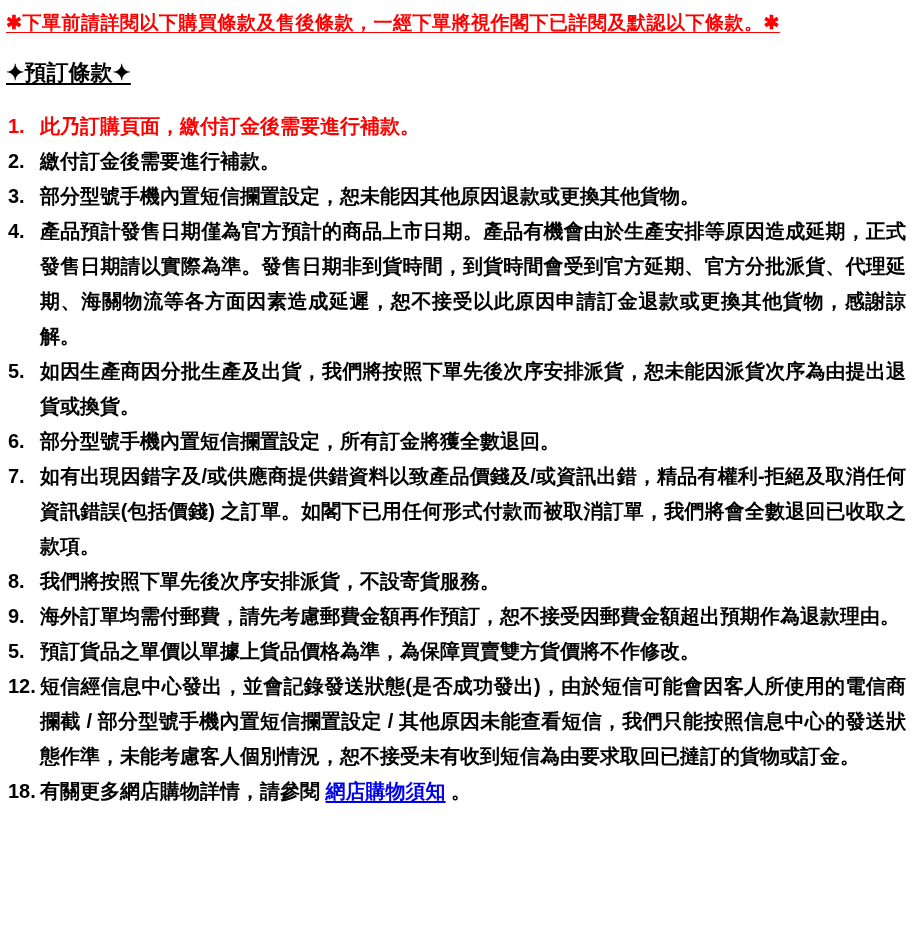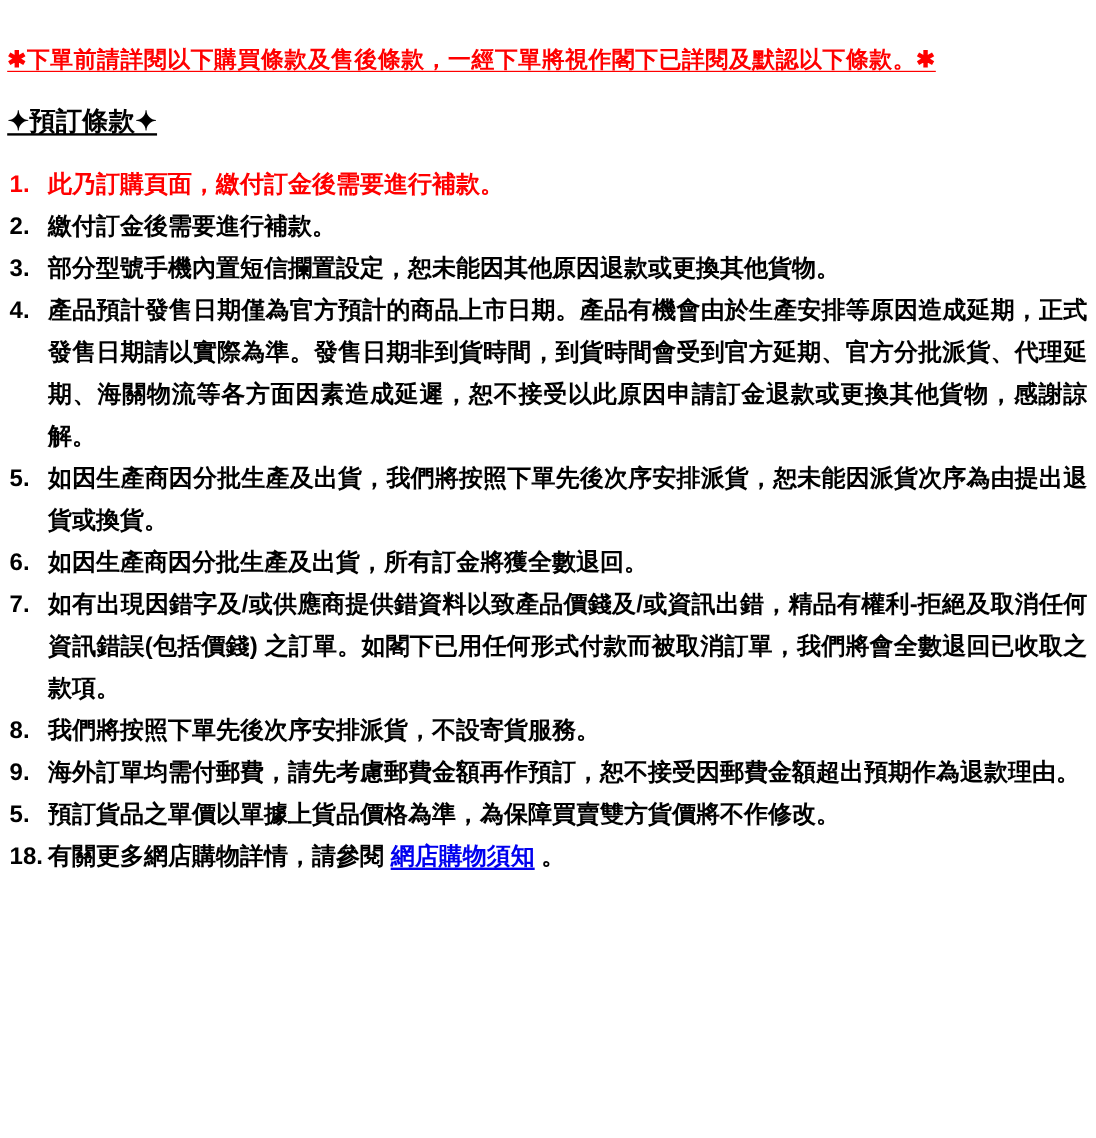--- a/index.html
+++ b/index.html
@@ -9,21 +9,20 @@
     background: #ffffff;
   }
   body {
     width: 913px;
     font-family: "Liberation Sans", sans-serif;
     font-weight: 700;
     color: var(--text, #000000);
   }
   .page {
     padding: 10px 7px 8px 6px;
-    margin-top: 28px;
   }
   .notice {
     font-size: 19px;
     line-height: 25px;
     color: var(--red, #ff0000);
     text-decoration: underline;
     text-underline-offset: 3px;
     letter-spacing: 0.5px;
   }
   .section-title {
@@ -91,36 +90,40 @@
       <div class="term-item">
         <span class="term-num">4.</span>
         <span class="term-body"><span class="seg-normal">產品預計發售日期僅為官方預計的商品上市日期。產品有機會由於生產安排等原因造成延期，正式發售日期請以實際為準。發售日期非到貨時間，到貨時間會受到官方延期、官方分批派貨、代理延期、海關物流等各方面因素造成延遲，恕不接受以此原因申請訂金退款或更換其他貨物，感謝諒解。</span></span>
       </div>
       <div class="term-item">
         <span class="term-num">5.</span>
         <span class="term-body"><span class="seg-normal">如因生產商因分批生產及出貨，我們將按照下單先後次序安排派貨，恕未能因派貨次序為由提出退貨或換貨。</span></span>
       </div>
       <div class="term-item">
         <span class="term-num">6.</span>
-        <span class="term-body"><span class="seg-normal">如因生產商因分批生產及出貨，所有訂金將獲全數退回。</span></span>
+        <span class="term-body"><span class="seg-normal">部分型號手機內置短信攔置設定，所有訂金將獲全數退回。</span></span>
       </div>
       <div class="term-item">
         <span class="term-num">7.</span>
         <span class="term-body"><span class="seg-normal">如有出現因錯字及/或供應商提供錯資料以致產品價錢及/或資訊出錯，精品有權利-拒絕及取消任何資訊錯誤(包括價錢) 之訂單。如閣下已用任何形式付款而被取消訂單，我們將會全數退回已收取之款項。</span></span>
       </div>
       <div class="term-item">
         <span class="term-num">8.</span>
         <span class="term-body"><span class="seg-normal">我們將按照下單先後次序安排派貨，不設寄貨服務。</span></span>
       </div>
       <div class="term-item">
         <span class="term-num">9.</span>
         <span class="term-body"><span class="seg-normal">海外訂單均需付郵費，請先考慮郵費金額再作預訂，恕不接受因郵費金額超出預期作為退款理由。</span></span>
       </div>
       <div class="term-item">
         <span class="term-num">5.</span>
         <span class="term-body"><span class="seg-normal">預訂貨品之單價以單據上貨品價格為準，為保障買賣雙方貨價將不作修改。</span></span>
       </div>
       <div class="term-item">
+        <span class="term-num">12.</span>
+        <span class="term-body"><span class="seg-normal">短信經信息中心發出，並會記錄發送狀態(是否成功發出)，由於短信可能會因客人所使用的電信商攔截 / 部分型號手機內置短信攔置設定 / 其他原因未能查看短信，我們只能按照信息中心的發送狀態作準，未能考慮客人個別情況，恕不接受未有收到短信為由要求取回已撻訂的貨物或訂金。</span></span>
+      </div>
+      <div class="term-item">
         <span class="term-num">18.</span>
         <span class="term-body"><span class="seg-normal">有關更多網店購物詳情，請參閱 </span><a class="seg-link" href="#">網店購物須知</a><span class="seg-normal"> 。</span></span>
       </div>
     </div>
 </div>
 
 </body></html>

